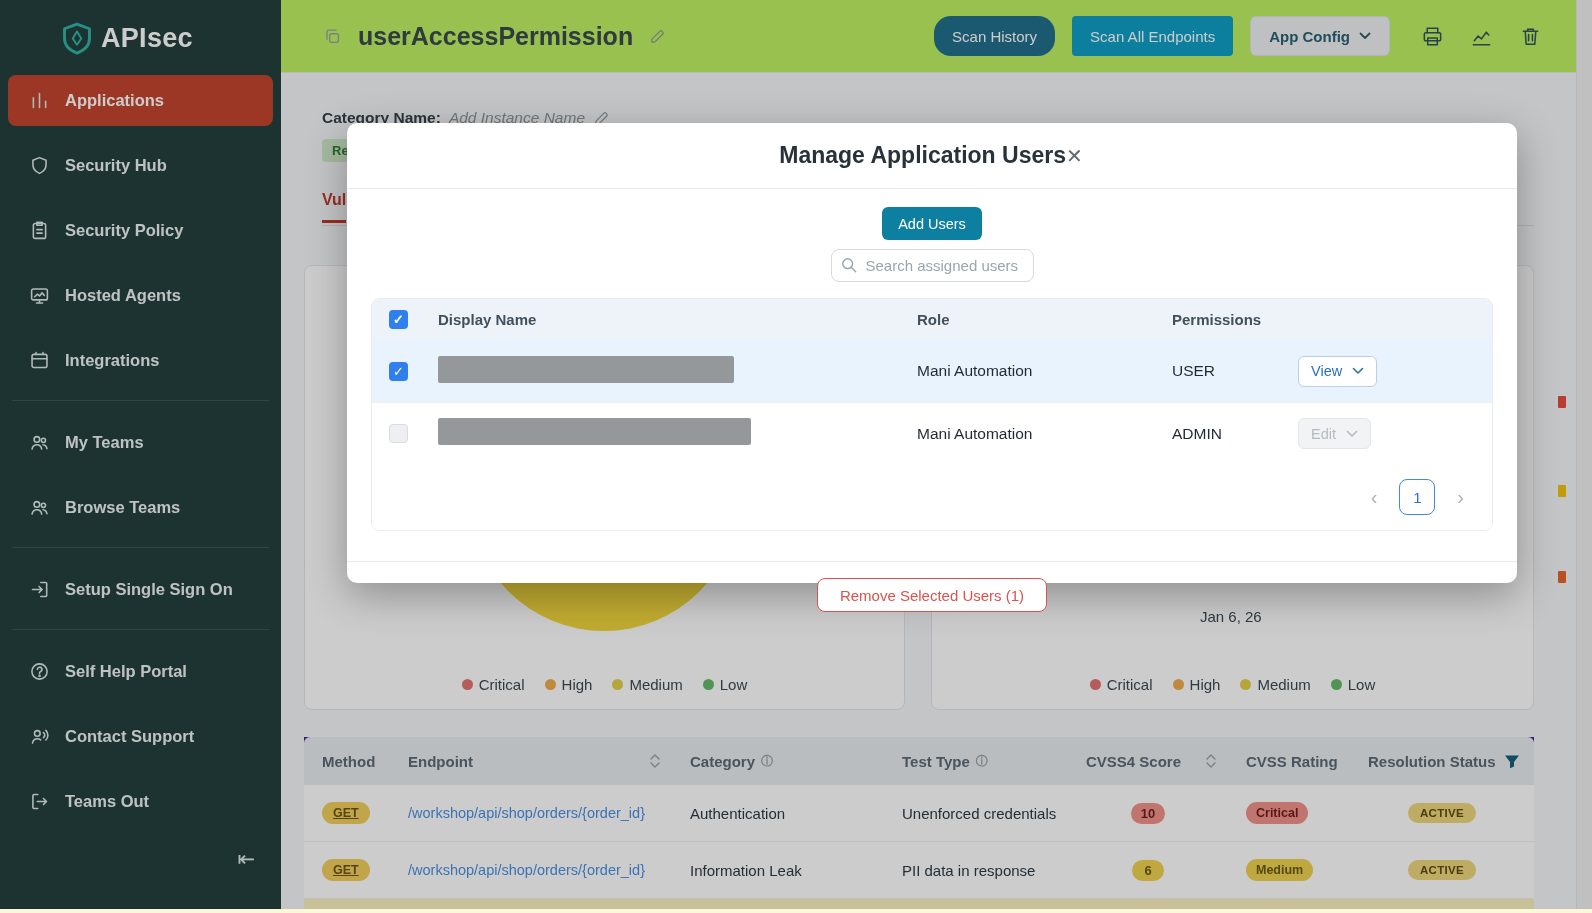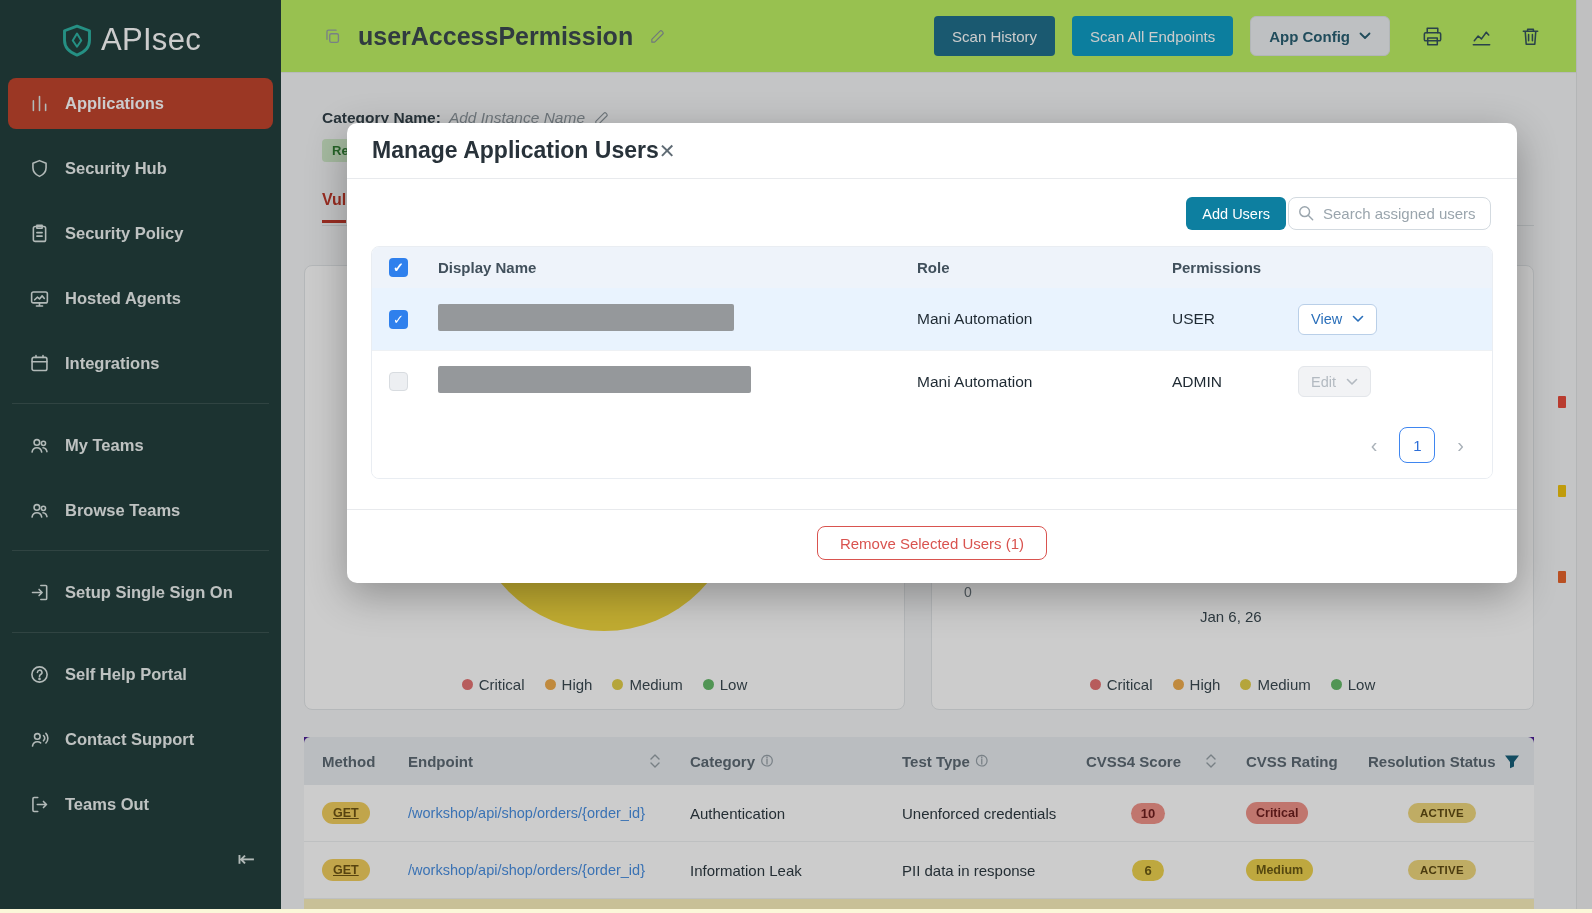--- a/index.html
+++ b/index.html
@@ -5,39 +5,39 @@
   * { margin:0; padding:0; box-sizing:border-box; }
   html,body { width:1592px; height:913px; }
   body { font-family:"Liberation Sans", sans-serif; background:#fff; overflow:hidden; }
   .app { position:relative; width:1592px; height:913px; overflow:hidden; }
   svg.stroke-ico { fill:none; stroke:currentColor; stroke-width:1.8; stroke-linecap:round; stroke-linejoin:round; }
 
   
   .sidebar { position:absolute; left:0; top:0; width:281px; height:100%; background:#24403e; z-index:1; }
   .logo { display:flex; align-items:center; gap:9px; padding:22px 0 20px 62px; }
   .logo-icon { width:30px; height:33px; color:#2fb5a5; }
-  .brand-name { color:#fff; font-size:31px; font-weight:normal; letter-spacing:.3px; }
+  .brand-name { color:#fff; font-size:27px; font-weight:bold; letter-spacing:.3px; }
   .nav { padding:0 8px; }
   .nav-item { display:flex; align-items:center; gap:15px; height:51px; padding-left:20px; border-radius:8px; color:#eef3f2; font-size:16.5px; font-weight:bold; margin-bottom:14px; cursor:pointer; }
   .nav-item.active { background:#c2452e; color:#fff; }
   .nav-icon { width:22px; height:22px; display:flex; align-items:center; justify-content:center; color:#dfe9e7; flex:none; }
   .nav-icon svg { width:21px; height:21px; }
   .nav-divider { height:1px; background:#3c5553; margin:2px 4px 16px; }
   .collapse-btn { position:absolute; right:26px; bottom:42px; color:#dfe9e7; font-size:21px; cursor:pointer; }
 
   
   .topbar { position:absolute; left:281px; top:0; width:1295px; height:73px; background:#bef264; border-bottom:1px solid #e6e9ea; display:flex; align-items:center; padding:0 34px 0 42px; gap:10px; z-index:1; }
   .copy-icon { width:19px; height:19px; color:#97a1a7; cursor:pointer; }
   .copy-icon svg { width:19px; height:19px; }
   .page-title { font-size:25px; color:#3c4a51; font-weight:bold; margin:0 6px 0 6px; }
   .edit-ico { width:17px; height:17px; color:#8b959c; cursor:pointer; }
   .edit-ico svg { width:17px; height:17px; }
   .topbar-actions { margin-left:auto; display:flex; align-items:center; gap:17px; }
   .btn { height:40px; border:none; border-radius:4px; font-size:15px; padding:0 18px; cursor:pointer; font-family:inherit; }
-  .btn-darkteal { background:#21708d; color:#fff; }
+  .btn-darkteal { background:#21708d; color:#fff;border-radius:17px; }
   .btn-teal { background:#0f9ec6; color:#fff; }
   .btn-light { background:#eef1f3; color:#2a6073; border:1px solid #dfe4e7; border-radius:6px; display:flex; align-items:center; gap:9px; font-weight:bold; }
   .chev { width:12px; height:8px; }
   .icon-group { display:flex; align-items:center; gap:26px; margin-left:14px; }
   .hicon { width:23px; height:23px; color:#35535e; cursor:pointer; }
   .hicon svg { width:23px; height:23px; }
 
   
   .content { position:absolute; left:281px; top:73px; width:1295px; height:840px; background:#f6f7f8; z-index:1; }
   .instance-row { position:absolute; left:41px; top:36px; display:flex; gap:8px; align-items:center; font-size:15.5px; }
@@ -83,24 +83,24 @@
   .scrollbar { position:absolute; right:0; top:0; width:16px; height:100%; background:#f0f1f2; border-left:1px solid #e2e4e5; z-index:1; }
   .scroll-mark { position:absolute; left:1558px; width:8px; height:12px; z-index:1; border-radius:1px; }
   .mark-1 { top:396px; background:#e84c3d; }
   .mark-2 { top:485px; background:#f1c40f; }
   .mark-3 { top:571px; background:#e8642c; }
   .bottom-strip { position:absolute; left:0; right:0; bottom:0; height:4px; background:#fbf7d9; z-index:20; }
 
   
   .overlay { position:absolute; inset:0; background:rgba(0,0,0,0.2); z-index:5; }
   .modal { position:absolute; left:347px; top:123px; width:1170px; height:460px; background:#fff; border-radius:10px; z-index:10; box-shadow:0 12px 40px rgba(0,0,0,.3); }
-  .modal-header { height:56px; display:flex; align-items:center; justify-content:flex-start; padding:0 27px 0 25px; border-bottom:1px solid #e8eaed; }
+  .modal-header { height:66px; display:flex; align-items:center; justify-content:center; padding:0 27px 0 25px; border-bottom:1px solid #e8eaed; }
   .modal-title { font-size:23px; font-weight:bold; color:#28323a; }
   .modal-close { font-size:20px; color:#5f6b74; cursor:pointer; }
-  .modal-toolbar { display:flex; justify-content:flex-end; align-items:center; gap:2px; margin:18px 26px 16px; }
+  .modal-toolbar { display:flex; justify-content:flex-end; align-items:center; gap:9px; margin:18px 26px 16px;flex-direction:column; }
   .add-users-btn { background:#0d7fa0; color:#fff; border:none; border-radius:6px; height:33px; padding:0 16px; font-size:14.5px; font-family:inherit; cursor:pointer; }
   .search-box { position:relative; width:203px; height:33px; }
   .search-box input { width:100%; height:100%; border:1px solid #d3dae0; border-radius:8px; padding:0 10px 0 34px; font-size:15px; color:#333; font-family:inherit; outline:none; }
   .search-box input::placeholder { color:#9aa5ad; }
   .search-ico { position:absolute; left:10px; top:8px; width:16px; height:16px; color:#9aa5ad; }
   .m-table { margin:0 24px; border:1px solid #e9edf2; border-radius:8px; overflow:hidden; }
   .m-head, .m-row { display:grid; grid-template-columns:66px 479px 255px 126px 1fr; align-items:center; }
   .m-head { height:41px; background:#eef3fa; font-size:15px; color:#41505c; font-weight:bold; }
   .m-row { height:62px; font-size:15.5px; color:#1f2a33; }
   .m-row.selected { background:#e9f3fe; }

